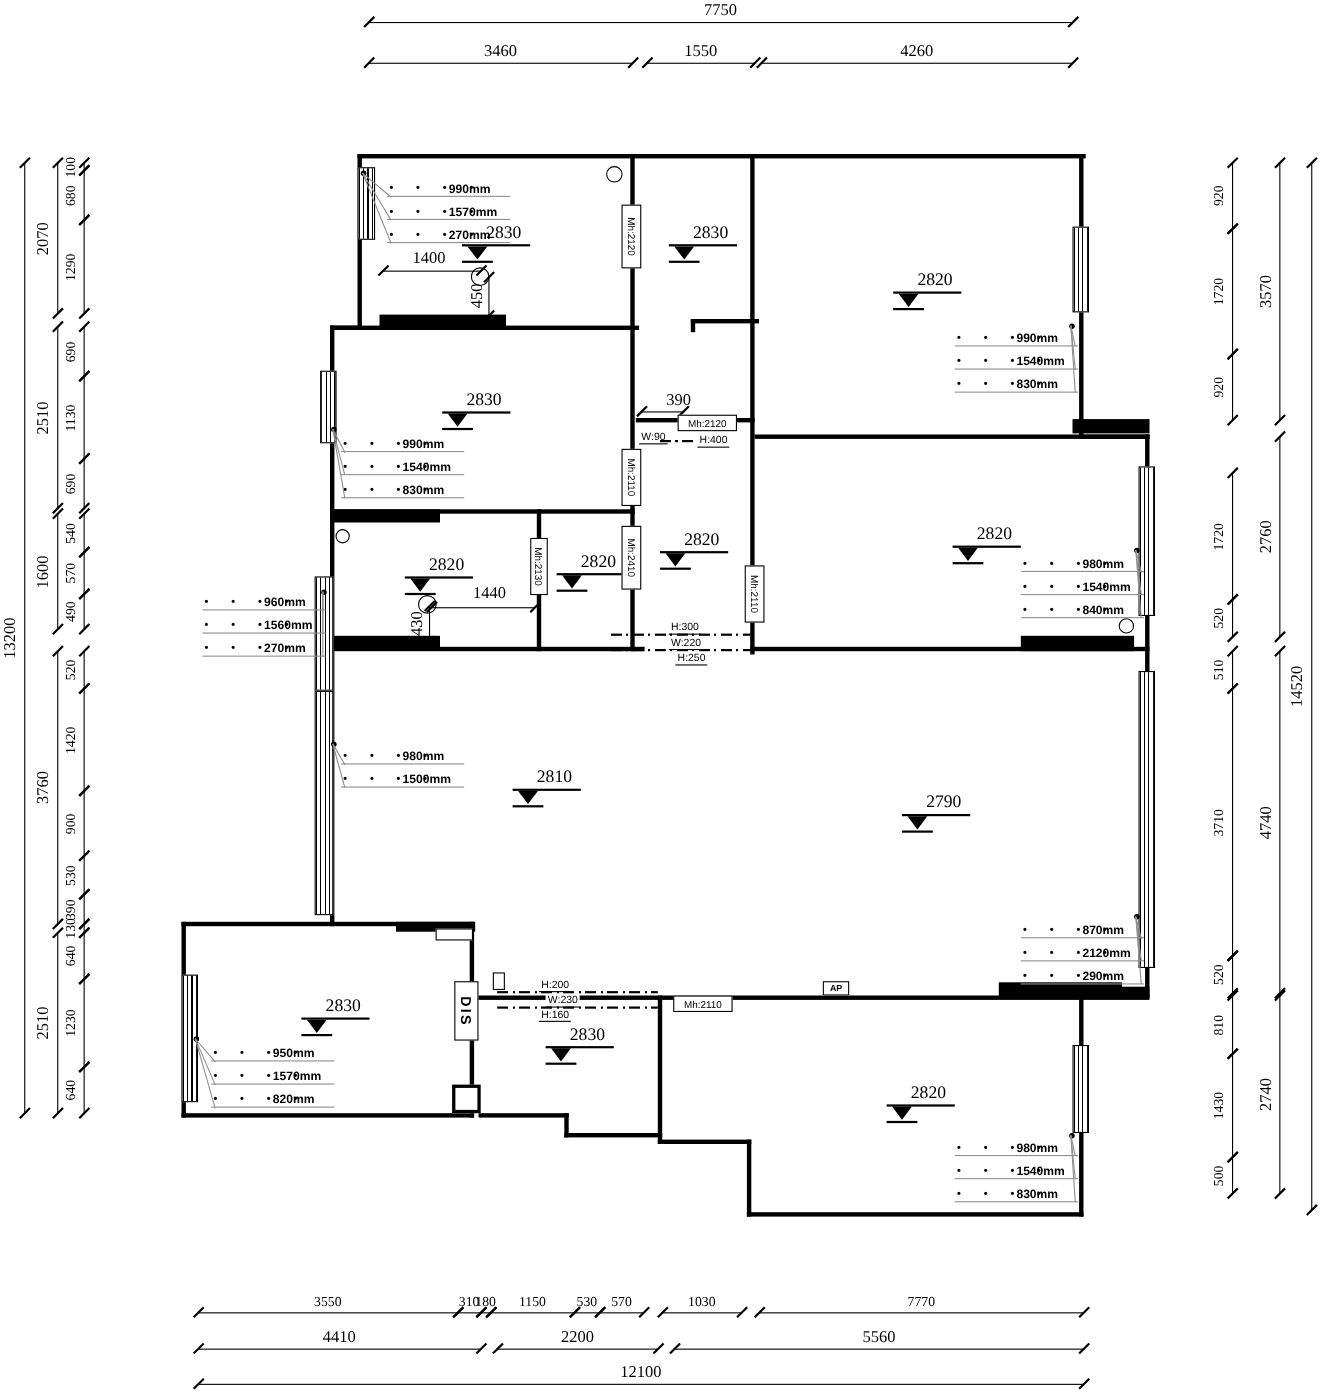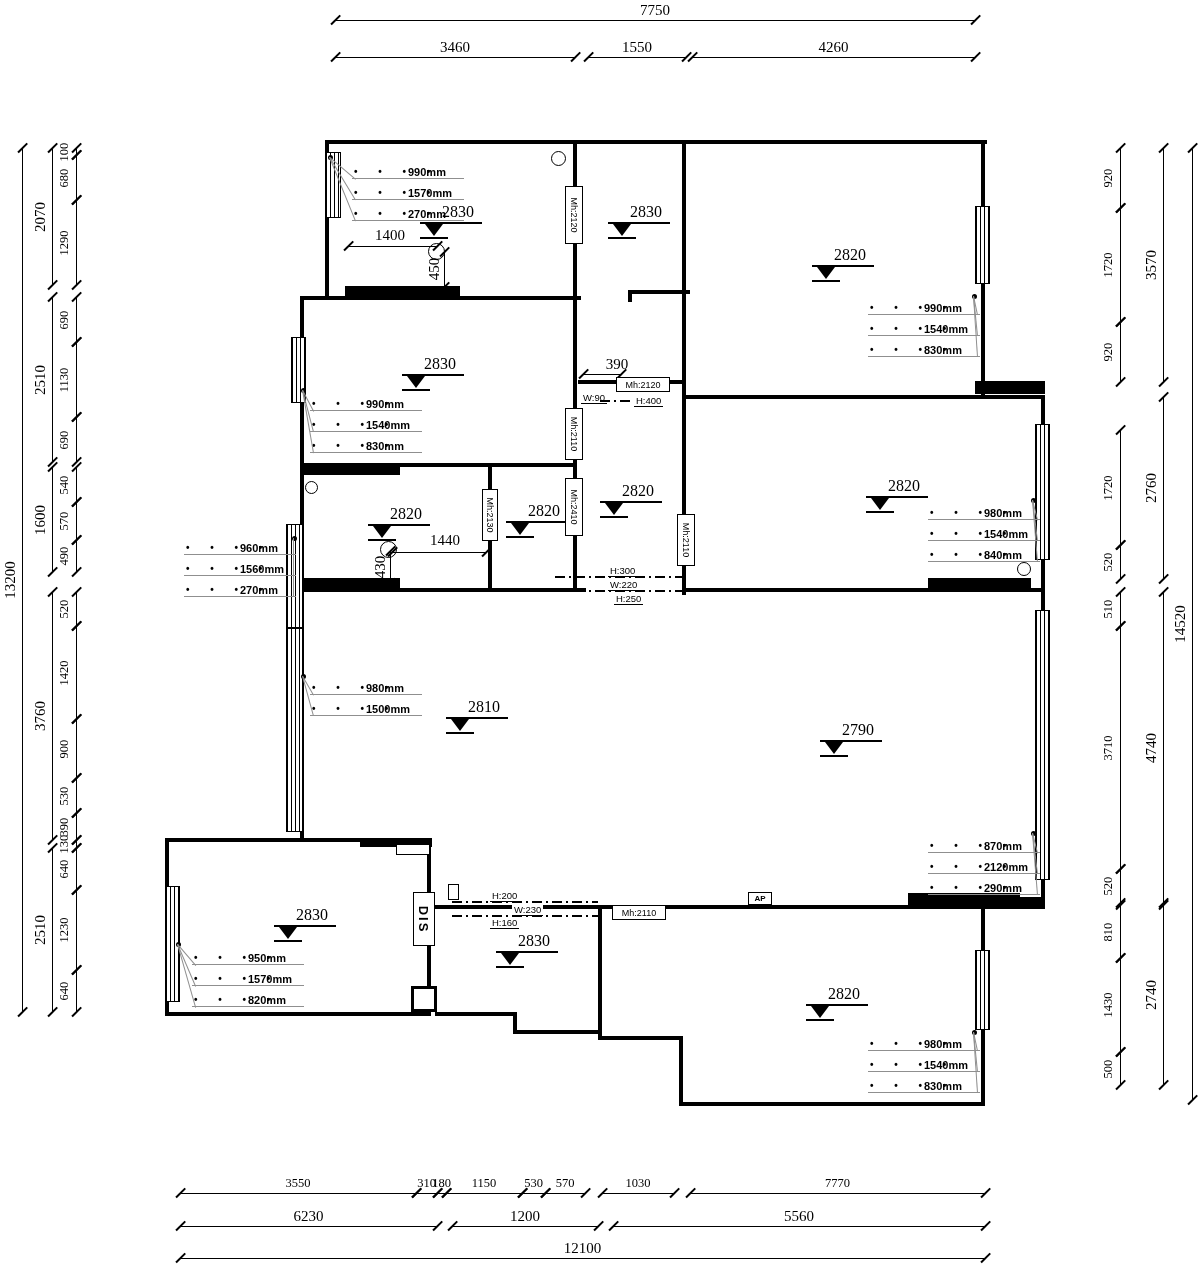--- a/index.html
+++ b/index.html
@@ -145,25 +145,25 @@
     <div class="tick" style="left: 595.5px; top: 1192.2px;"></div>
     <div class="tick" style="left: 667.5px; top: 1192.2px;"></div>
     <div class="dimlabel small" style="left: 598px; top: 1176px; width: 80px;">1030</div>
     <div class="dimline" style="left: 690px; top: 1193px; width: 295px; height: 1.2px;"></div>
     <div class="tick" style="left: 683.5px; top: 1192.2px;"></div>
     <div class="tick" style="left: 978.5px; top: 1192.2px;"></div>
     <div class="dimlabel small" style="left: 797.5px; top: 1176px; width: 80px;">7770</div>
     <div class="dimline" style="left: 180px; top: 1226px; width: 257px; height: 1.2px;"></div>
     <div class="tick" style="left: 173.5px; top: 1225.2px;"></div>
     <div class="tick" style="left: 430.5px; top: 1225.2px;"></div>
-    <div class="dimlabel" style="left: 268.5px; top: 1209px; width: 80px;">6230</div>
+    <div class="dimlabel" style="left: 268.5px; top: 1209px; width: 80px;">4410</div>
     <div class="dimline" style="left: 452px; top: 1226px; width: 146px; height: 1.2px;"></div>
     <div class="tick" style="left: 445.5px; top: 1225.2px;"></div>
     <div class="tick" style="left: 591.5px; top: 1225.2px;"></div>
-    <div class="dimlabel" style="left: 485px; top: 1209px; width: 80px;">1200</div>
+    <div class="dimlabel" style="left: 485px; top: 1209px; width: 80px;">2200</div>
     <div class="dimline" style="left: 613px; top: 1226px; width: 372px; height: 1.2px;"></div>
     <div class="tick" style="left: 606.5px; top: 1225.2px;"></div>
     <div class="tick" style="left: 978.5px; top: 1225.2px;"></div>
     <div class="dimlabel" style="left: 759px; top: 1209px; width: 80px;">5560</div>
     <div class="dimline" style="left: 180px; top: 1258px; width: 805px; height: 1.2px;"></div>
     <div class="tick" style="left: 173.5px; top: 1257.2px;"></div>
     <div class="tick" style="left: 978.5px; top: 1257.2px;"></div>
     <div class="dimlabel" style="left: 542.5px; top: 1241px; width: 80px;">12100</div>
     <div class="dimline" style="left: 22px; top: 148px; width: 1.2px; height: 864px;"></div>
     <div class="tick" style="left: 15.5px; top: 147.2px;"></div>
@@ -386,21 +386,21 @@
       <span class="line"></span>
       <span class="tri"></span>
       <span class="base"></span>
     </div>
     <div class="elev" style="left: 866px; top: 477px;">
       <span class="val">2820</span>
       <span class="line"></span>
       <span class="tri"></span>
       <span class="base"></span>
     </div>
-    <div class="elev" style="left: 446px; top: 698px;">
+    <div class="elev" style="left: 466px; top: 698px;">
       <span class="val">2810</span>
       <span class="line"></span>
       <span class="tri"></span>
       <span class="base"></span>
     </div>
     <div class="elev" style="left: 820px; top: 721px;">
       <span class="val">2790</span>
       <span class="line"></span>
       <span class="tri"></span>
       <span class="base"></span>
@@ -608,21 +608,21 @@
     </div>
     <div class="doorlabel" style="left: 612px; top: 905px; width: 52px; height: 13px;">
       <span>Mh:2110</span>
     </div>
     <div class="beamlabel" style="left: 581px; top: 392px;">W:90</div>
     <div class="beamlabel" style="left: 634px; top: 395px;">H:400</div>
     <div class="beamlabel" style="left: 608px; top: 565px;">H:300</div>
     <div class="beamlabel" style="left: 608px; top: 579px;">W:220</div>
     <div class="beamlabel" style="left: 614px; top: 593px;">H:250</div>
     <div class="beamlabel" style="left: 490px; top: 890px;">H:200</div>
-    <div class="beamlabel" style="left: 512px; top: 904px;">W:230</div>
+    <div class="beamlabel" style="left: 496px; top: 904px;">W:230</div>
     <div class="beamlabel" style="left: 490px; top: 917px;">H:160</div>
     <div class="dashline" style="left: 600px; top: 400px; width: 32px;"></div>
     <div class="dashline" style="left: 555px; top: 576px; width: 128px;"></div>
     <div class="dashline" style="left: 555px; top: 590px; width: 128px;"></div>
     <div class="dashline" style="left: 452px; top: 901px; width: 146px;"></div>
     <div class="dashline" style="left: 452px; top: 915px; width: 146px;"></div>
     <div class="box vtext" style="left: 413px; top: 892px; width: 20px; height: 52px; display: flex; align-items: center; justify-content: center; font-size: 13px; font-weight: bold;">
       <span>DIS</span>
     </div>
     <div class="box" style="left: 748px; top: 892px; width: 22px; height: 11px; display: flex; align-items: center; justify-content: center; font-size: 8px; font-weight: bold;">

